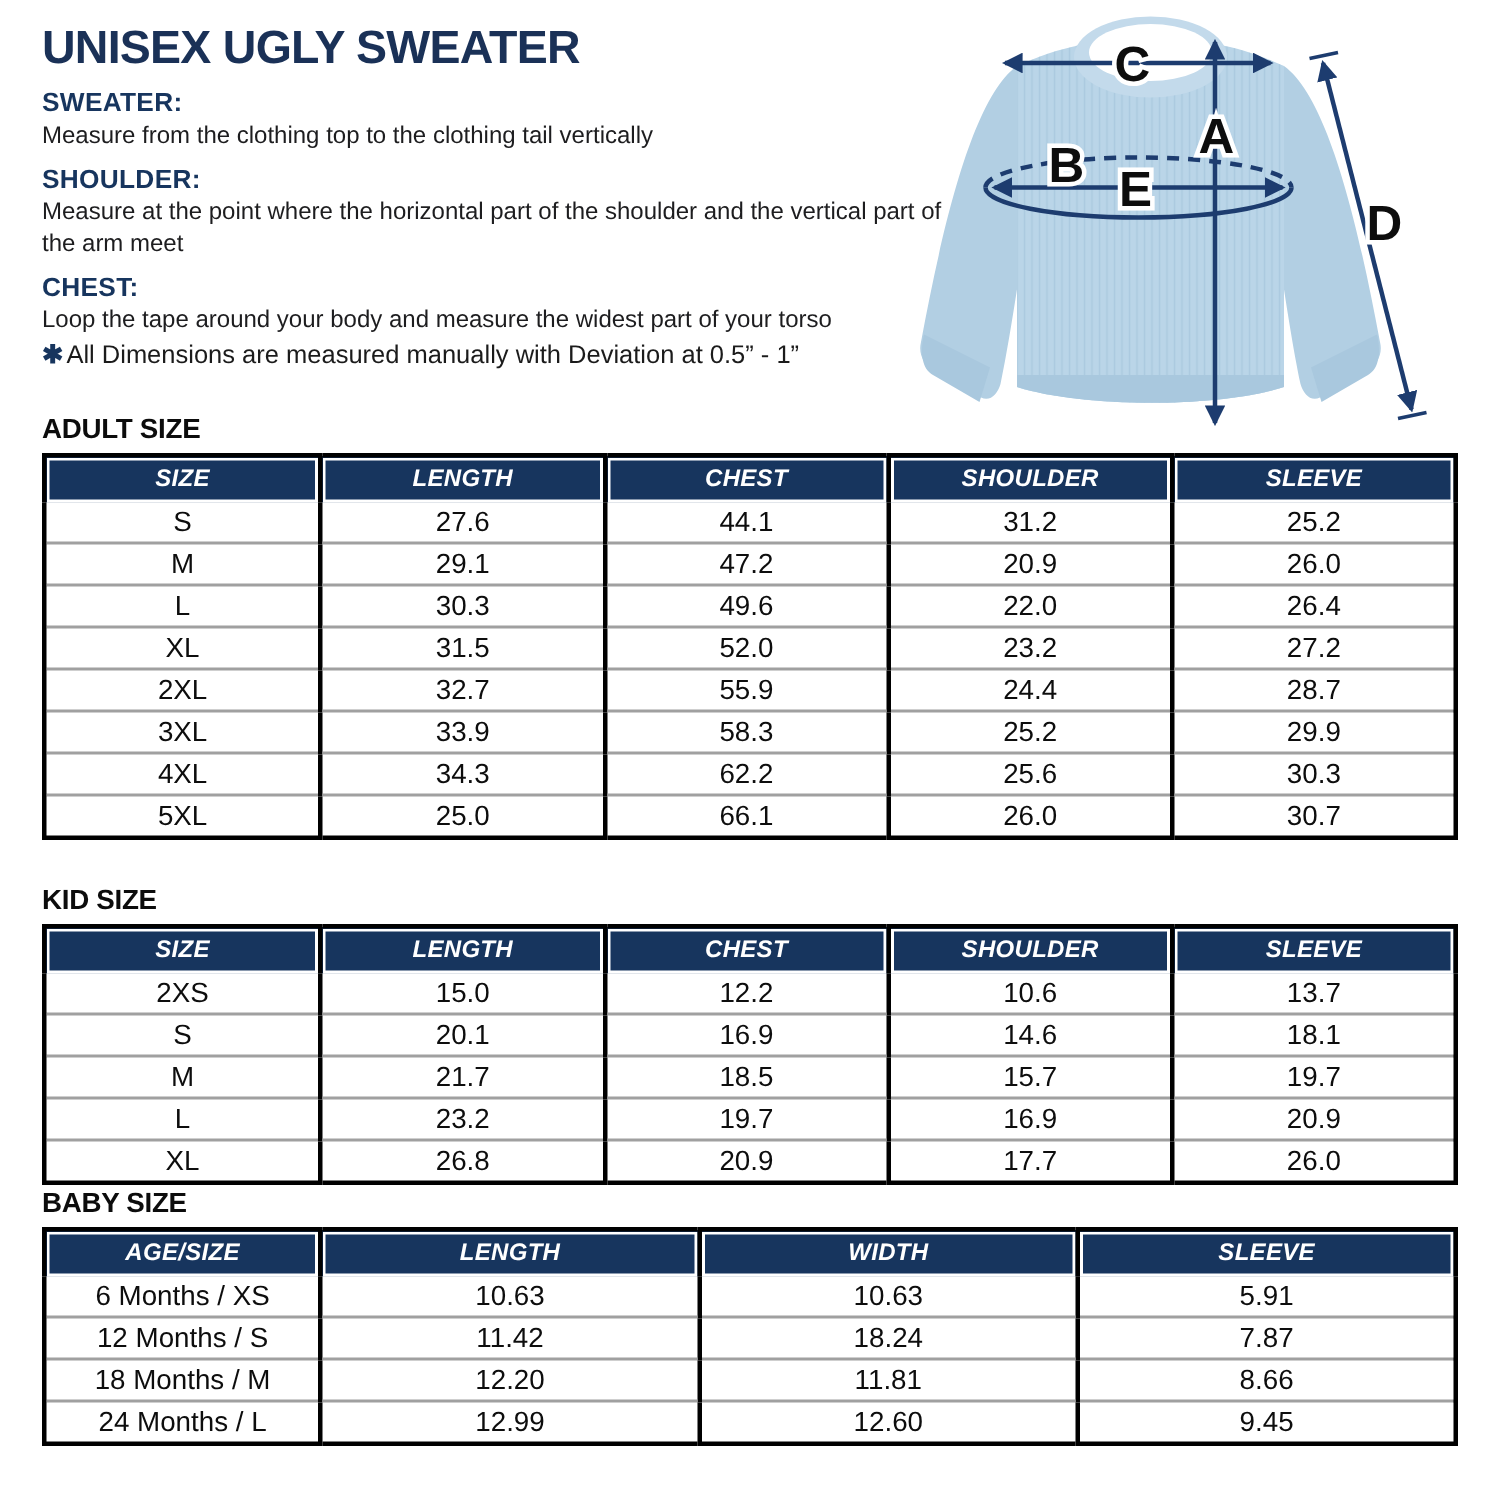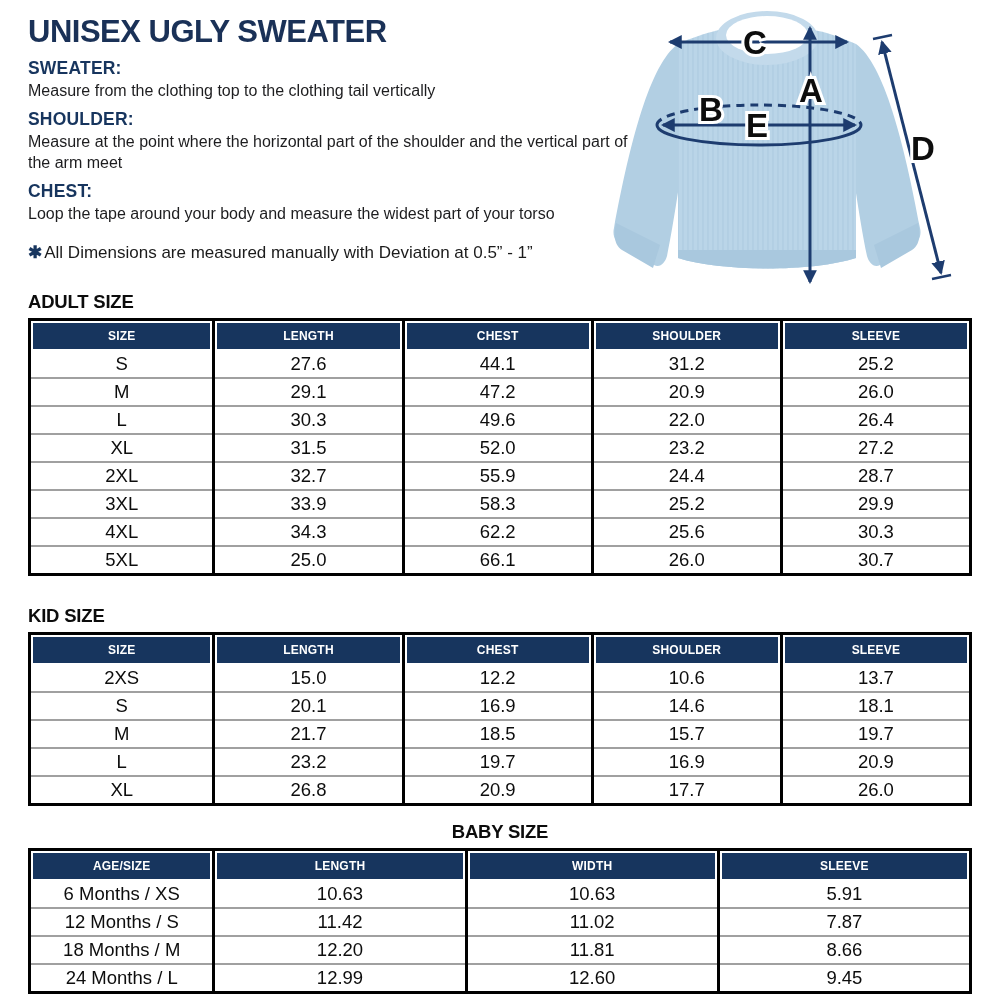--- a/index.html
+++ b/index.html
@@ -18,35 +18,35 @@
     font-size:31px; font-weight:800; letter-spacing:-0.5px;
     color:var(--title-navy); line-height:36px; margin-bottom:6px;
   }
   .instr-heading{
     font-size:17.5px; font-weight:800; color:var(--navy);
     line-height:24px; margin-top:6px; letter-spacing:0.2px;
   }
   .instr-text{
     font-size:16px; line-height:21px; color:var(--text-dark); max-width:615px;
   }
-  .note{ margin-top:17px; font-size:17px; line-height:23px; color:#1b1b1b;}
+  .note{ margin-top:1px; font-size:17px; line-height:23px; color:#1b1b1b;}
   .note .star{ color:var(--navy); font-weight:700; margin-right:2px;}
   .section-title{
     font-size:18.5px; font-weight:800; color:#0c0c0c; line-height:24px;
     letter-spacing:-0.2px;
   }
-  .st-adult{margin-top:26px;} .st-kid{margin-top:28px;} .st-baby{margin-top:14px;text-align:center;}
+  .st-adult{margin-top:26px;} .st-kid{margin-top:28px;} .st-baby{}
   table.size-table{
     width:944px; border-collapse:collapse; table-layout:fixed;
     border:3px solid var(--border-black); margin-top:4px;
   }
   table.size-table th{
-    background:var(--navy); color:#fff; font-size:12px; font-weight:700;
+    background:var(--navy); color:#fff; font-size:16px; font-weight:700;
     text-align:center; padding:4px 0; line-height:22px;
-    box-shadow:inset 0 0 0 2px #fff; letter-spacing:0.2px;
+    box-shadow:inset 0 0 0 2px #fff; letter-spacing:0.2px;font-style:italic;
   }
   table.size-table td{
     text-align:center; font-size:18.5px; line-height:22px; padding:2px 0;
     color:#0d0d0d; background:#fff;
   }
   table.size-table th + th, table.size-table td + td{
     border-left:3px solid var(--border-black);
   }
   table.size-table tbody tr + tr td{ border-top:2px solid var(--row-line); }
   table.cols5 th:first-child{ width:19.6%; }
@@ -266,21 +266,21 @@
       <tbody>
         <tr>
           <td>6 Months / XS</td>
           <td>10.63</td>
           <td>10.63</td>
           <td>5.91</td>
         </tr>
         <tr>
           <td>12 Months / S</td>
           <td>11.42</td>
-          <td>11.02</td>
+          <td>18.24</td>
           <td>7.87</td>
         </tr>
         <tr>
           <td>18 Months / M</td>
           <td>12.20</td>
           <td>11.81</td>
           <td>8.66</td>
         </tr>
         <tr>
           <td>24 Months / L</td>

